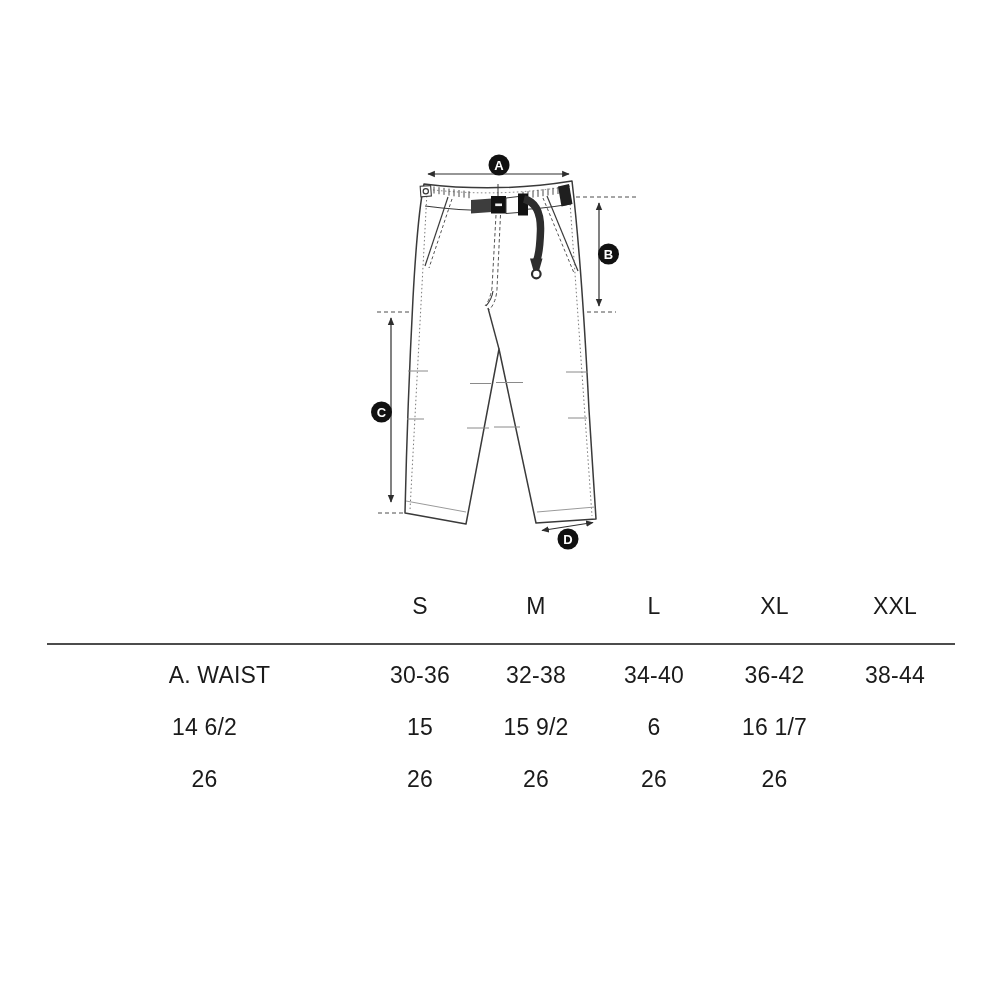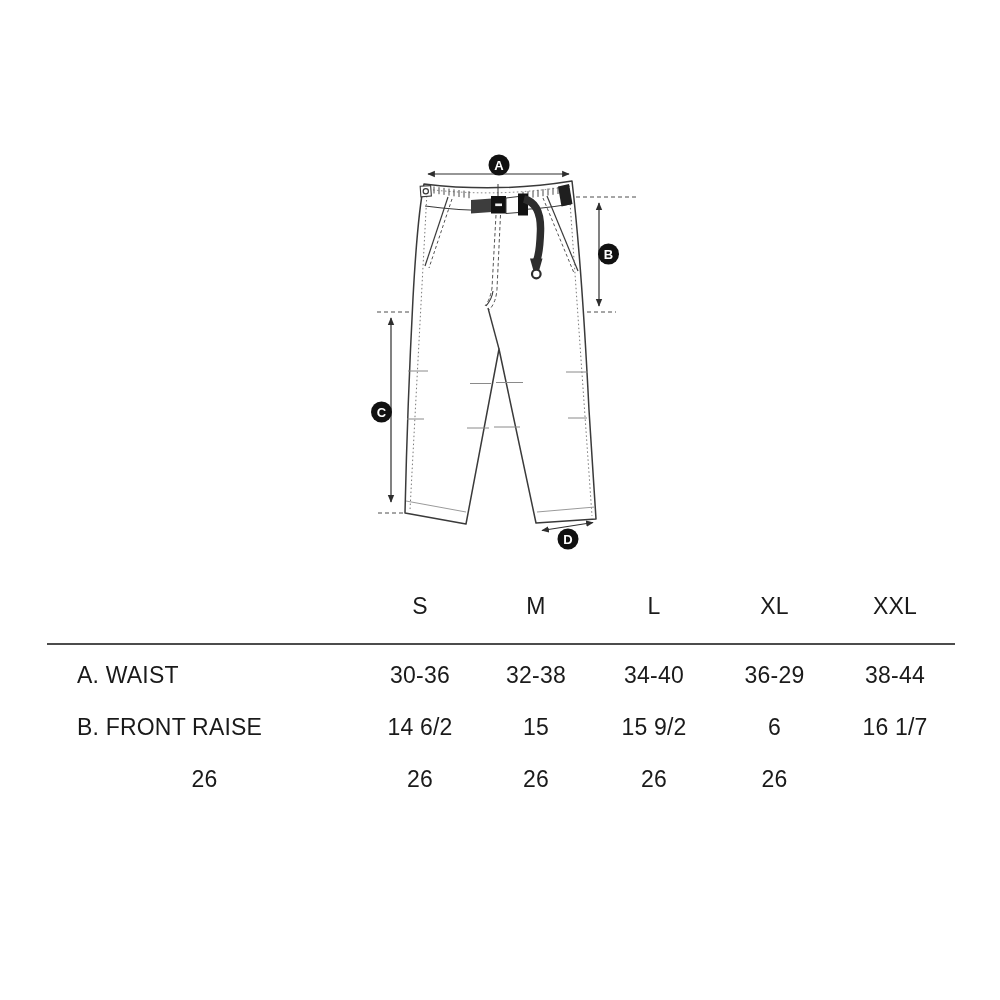--- a/index.html
+++ b/index.html
@@ -9,21 +9,21 @@
   }
   .drawing-svg{position:absolute;left:365px;top:145px;width:290px;height:420px;}
   .size-table{position:absolute;left:47px;top:588px;width:908px;}
   .grid-row{display:grid;grid-template-columns:315px 116px 116px 120px 121px 120px;}
   .thead{height:55px;align-items:start;padding-top:5px;box-sizing:border-box;}
   .thead .cell{font-size:23px;line-height:27px;}
   .rule{height:2px;background:#4c4c4c;}
   .tbody{padding-top:4px;}
   .trow{height:52px;align-items:center;}
   .cell{text-align:center;font-size:23px;letter-spacing:.2px;white-space:nowrap;}
-  .label-cell{text-align:left;padding-left:30px;}
+  .label-cell{text-align:center;padding-left:30px;}
 </style>
 </head>
 <body>
 
 <div class="canvas">
 
   <svg class="drawing-svg" viewBox="365 145 290 420" xmlns="http://www.w3.org/2000/svg">
     <defs>
       <marker id="ah" viewBox="0 0 10 10" refX="8.2" refY="5" markerWidth="7" markerHeight="7" orient="auto-start-reverse" markerUnits="strokeWidth">
         <path d="M0,1.2 L9,5 L0,8.8 z" fill="#2e2e2e"></path>
@@ -143,25 +143,24 @@
       <div class="cell">XL</div>
       <div class="cell">XXL</div>
     </div>
     <div class="rule"></div>
     <div class="tbody">
       <div class="grid-row trow">
         <div class="cell label-cell">A. WAIST</div>
         <div class="cell">30-36</div>
         <div class="cell">32-38</div>
         <div class="cell">34-40</div>
-        <div class="cell">36-29</div>
+        <div class="cell">36-42</div>
         <div class="cell">38-44</div>
       </div>
       <div class="grid-row trow">
-        <div class="cell label-cell">B. FRONT RAISE</div>
         <div class="cell">14 6/2</div>
         <div class="cell">15</div>
         <div class="cell">15 9/2</div>
         <div class="cell">6</div>
         <div class="cell">16 1/7</div>
       </div>
       <div class="grid-row trow">
         <div class="cell">26</div>
         <div class="cell">26</div>
         <div class="cell">26</div>

